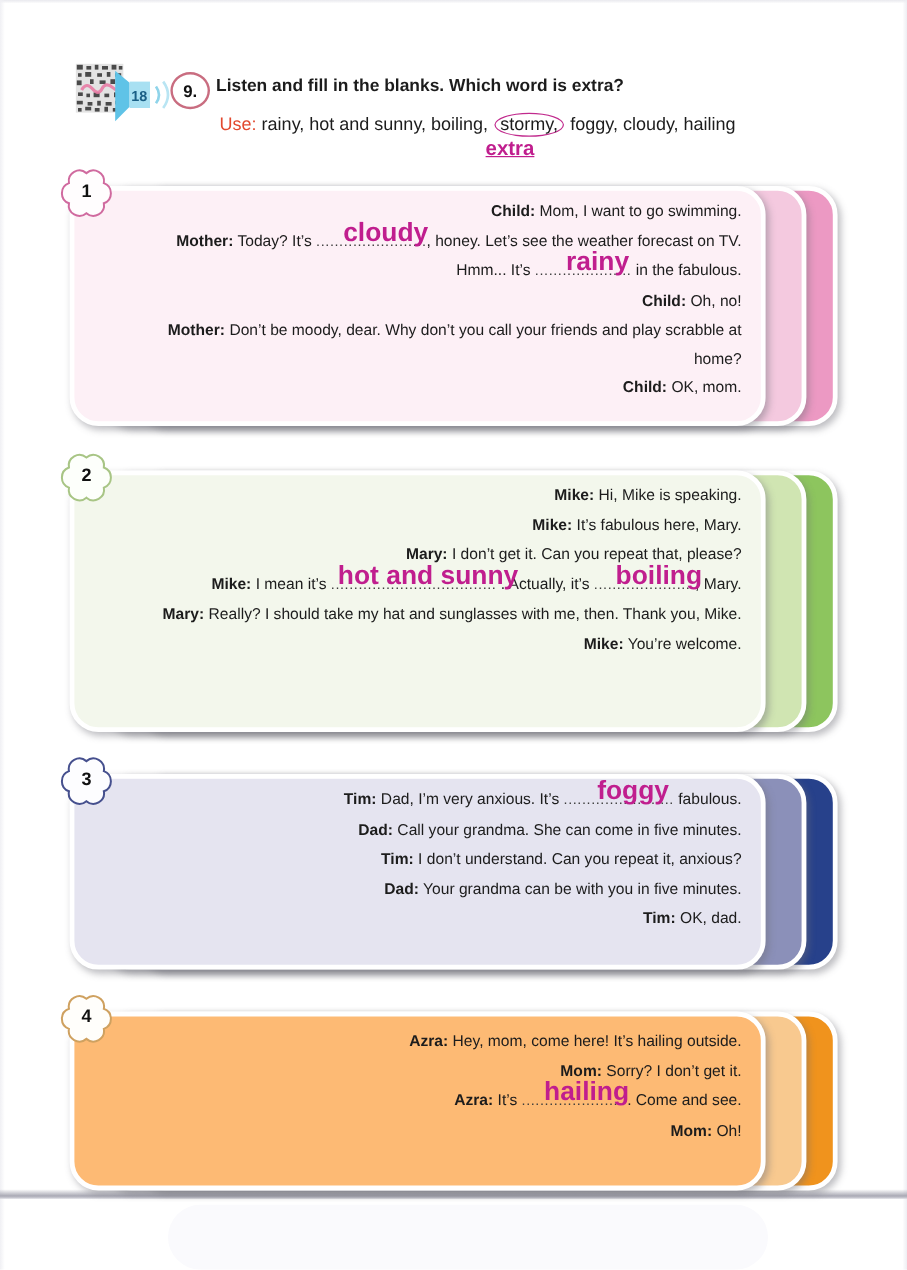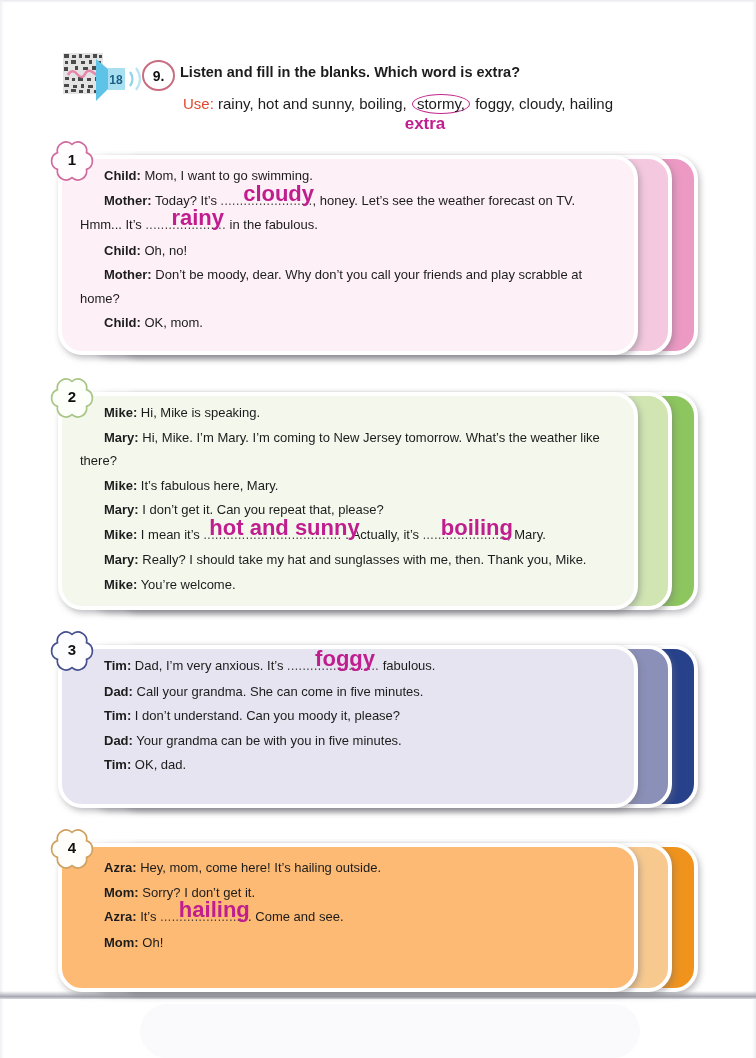--- a/index.html
+++ b/index.html
@@ -24,21 +24,21 @@
   .num-circle{position:absolute;left:142px;top:60px;width:29px;height:27px;
               border:2px solid #c96d80;border-radius:50%;
               display:flex;align-items:center;justify-content:center;
               font-weight:bold;font-size:14px;color:#111;}
   .title{position:absolute;left:180px;top:64px;font-weight:bold;font-size:14.5px;}
   .use-line{position:absolute;left:183px;top:94px;font-size:15px;}
   .use-label{color:#e2492f;}
   .circled{display:inline-block;border:1.6px solid #c12a8d;border-radius:50%;
            padding:0 4px 1px 4px;margin:0 1px;}
   .extra{position:absolute;left:394px;top:114px;width:62px;text-align:center;
-         color:#c01e8e;font-weight:bold;font-size:17px;}
+         color:#c01e8e;font-weight:bold;font-size:17px;text-decoration:underline;}
 
   
   .dialogue{position:absolute;left:58px;width:640px;}
   .d1{top:155px;height:200px;}
   .d2{top:392px;height:218px;}
   .d3{top:645px;height:163px;}
   .d4{top:843px;height:149px;}
 
   .layer,.card{position:absolute;top:0;bottom:0;border:4px solid #fff;
                border-radius:24px;box-sizing:border-box;
@@ -55,21 +55,21 @@
   .badge{position:absolute;left:-9px;top:-17px;width:46px;height:46px;z-index:5;}
   .badge svg{position:absolute;left:0;top:0;}
   .badge .num{position:absolute;left:0;top:0;width:100%;height:100%;
               display:flex;align-items:center;justify-content:center;
               font-weight:bold;font-size:15px;color:#111;padding-bottom:3px;box-sizing:border-box;}
   .d1 .badge path{stroke:#d06a9f;}
   .d2 .badge path{stroke:#a8c585;}
   .d3 .badge path{stroke:#46508e;}
   .d4 .badge path{stroke:#cfa160;}
 
-  .card p{margin:1px 0;text-indent:24px;font-size:13px;line-height:23.5px;}
+  .card p{margin:1px 0;text-indent:24px;font-size:13px;line-height:23.5px;text-align:right;}
   .spk{font-weight:bold;}
   .blank{position:relative;white-space:nowrap;}
   .dots{color:#3c3c3c;letter-spacing:.5px;font-size:12px;}
   .answer{position:absolute;left:50%;bottom:3px;transform:translateX(-50%);
           color:#c01e8e;font-weight:bold;font-size:22px;line-height:1;}
 </style>
 </head>
 <body>
 
 <div class="edge-top"></div>
@@ -154,42 +154,41 @@
       </svg>
     <span class="num">1</span>
   </div>
 </section>
 
 <section class="dialogue d2">
   <div class="layer dark"></div>
   <div class="layer mid"></div>
   <div class="card">
     <p><b class="spk">Mike:</b> <span>Hi, Mike is speaking.</span></p>
-    <p><b class="spk">Mary:</b> <span>Hi, Mike. I’m Mary. I’m coming to New Jersey tomorrow. What’s the weather like there?</span></p>
     <p><b class="spk">Mike:</b> <span>It’s fabulous here, Mary.</span></p>
     <p><b class="spk">Mary:</b> <span>I don’t get it. Can you repeat that, please?</span></p>
     <p><b class="spk">Mike:</b> <span>I mean it’s </span><span class="blank"><span class="dots">....................................</span><span class="answer">hot and sunny</span></span><span> . Actually, it’s </span><span class="blank"><span class="dots">......................</span><span class="answer">boiling</span></span><span>, Mary.</span></p>
     <p><b class="spk">Mary:</b> <span>Really? I should take my hat and sunglasses with me, then. Thank you, Mike.</span></p>
     <p><b class="spk">Mike:</b> <span>You’re welcome.</span></p>
   </div>
   <div class="badge">
     <svg width="46" height="46" viewBox="0 0 44 44">
         <path d="M35.9,14 A8.5 8.5 0 0 1 35.9,30 A8.5 8.5 0 0 1 22,38 A8.5 8.5 0 0 1 8.1,30 A8.5 8.5 0 0 1 8.1,14 A8.5 8.5 0 0 1 22,6 A8.5 8.5 0 0 1 35.9,14 Z" fill="#fdfffb" stroke-width="1.6"></path>
       </svg>
     <span class="num">2</span>
   </div>
 </section>
 
 <section class="dialogue d3">
   <div class="layer dark"></div>
   <div class="layer mid"></div>
   <div class="card">
     <p><b class="spk">Tim:</b> <span>Dad, I’m very anxious. It’s </span><span class="blank"><span class="dots">........................</span><span class="answer">foggy</span></span><span> fabulous.</span></p>
     <p><b class="spk">Dad:</b> <span>Call your grandma. She can come in five minutes.</span></p>
-    <p><b class="spk">Tim:</b> <span>I don’t understand. Can you moody it, please?</span></p>
+    <p><b class="spk">Tim:</b> <span>I don’t understand. Can you repeat it, anxious?</span></p>
     <p><b class="spk">Dad:</b> <span>Your grandma can be with you in five minutes.</span></p>
     <p><b class="spk">Tim:</b> <span>OK, dad.</span></p>
   </div>
   <div class="badge">
     <svg width="46" height="46" viewBox="0 0 44 44">
         <path d="M35.9,14 A8.5 8.5 0 0 1 35.9,30 A8.5 8.5 0 0 1 22,38 A8.5 8.5 0 0 1 8.1,30 A8.5 8.5 0 0 1 8.1,14 A8.5 8.5 0 0 1 22,6 A8.5 8.5 0 0 1 35.9,14 Z" fill="#fdfdff" stroke-width="1.6"></path>
       </svg>
     <span class="num">3</span>
   </div>
 </section>

